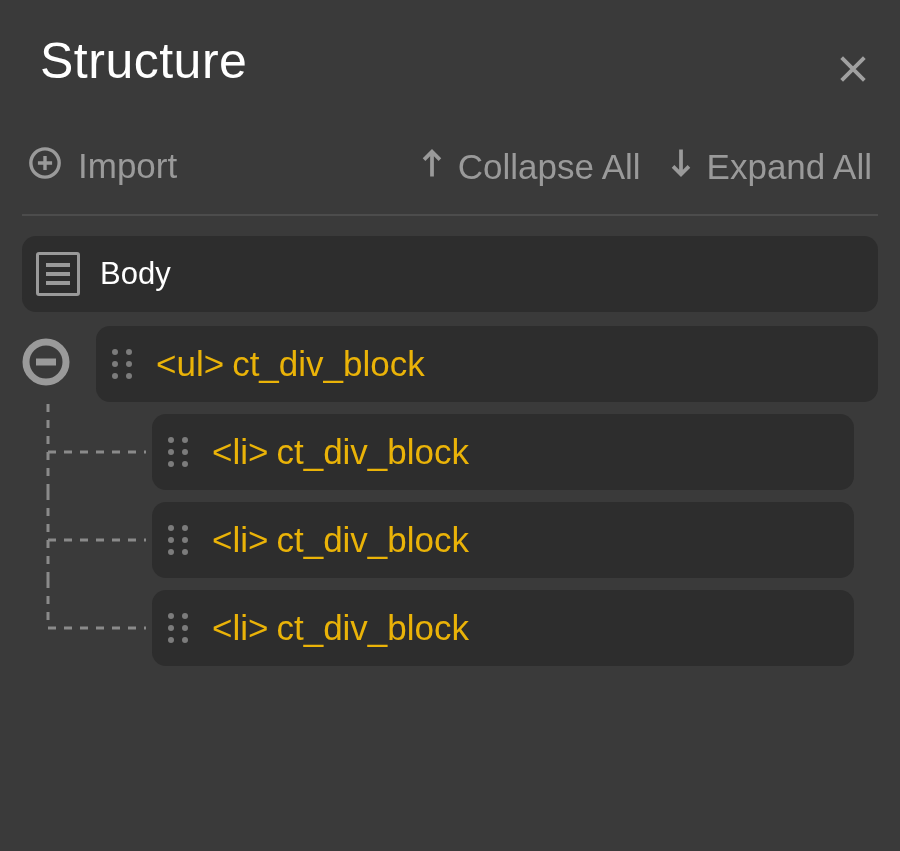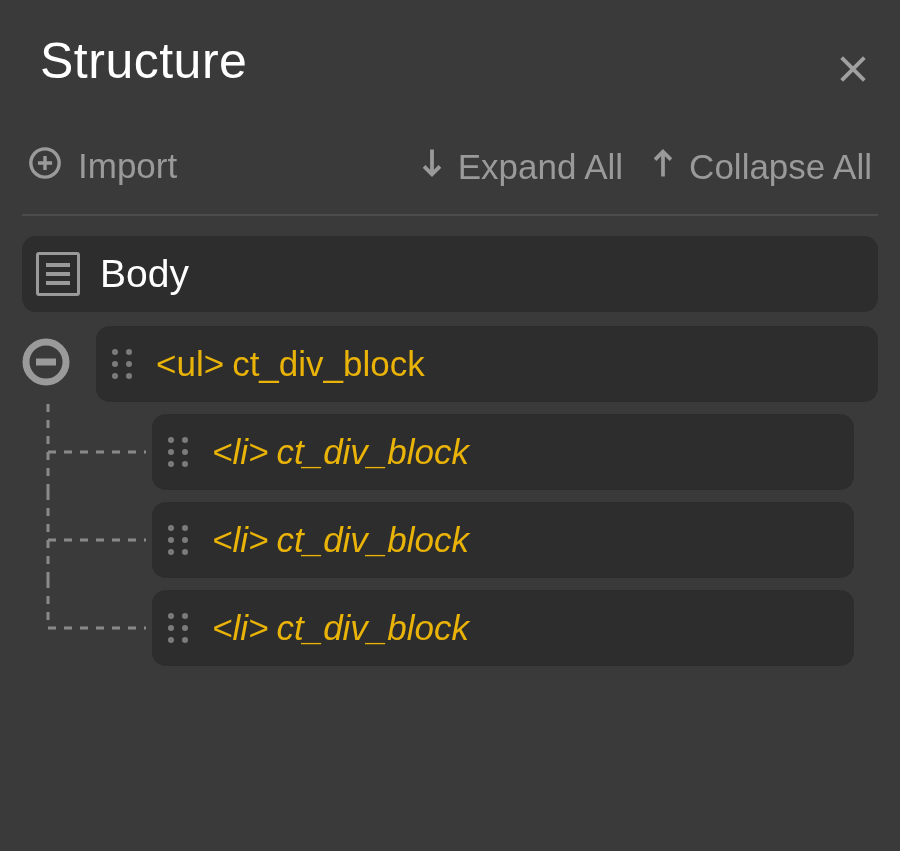--- a/index.html
+++ b/index.html
@@ -104,21 +104,21 @@
     gap: 5px;
     padding: 6px 7px;
     box-sizing: border-box;
   }
   .body-icon span {
     display: block;
     height: 4px;
     background: #9a9a9a;
   }
   .body-label {
-    font-size: 39px;
+    font-size: 31px;
     font-weight: 300;
     color: #fff;
   }
 
   
   .row {
     background: #2d2d2d;
     border-radius: 14px;
     display: flex;
     align-items: center;
@@ -163,21 +163,20 @@
     stroke-width: 3.5;
     fill: none;
   }
   .level1-row {
     flex: 1;
   }
 
   
   .children-area {
     position: relative;
-    font-style: italic;
   }
 
   .child-wrap {
     display: flex;
     align-items: center;
     margin-bottom: 12px;
   }
   .spacer-line {
     position: relative;
     width: 130px;
@@ -218,32 +217,32 @@
             <circle cx="12" cy="12" r="10"></circle>
             <path d="M12 7 L12 17 M7 12 L17 12"></path>
           </svg>
       </span>
       <span>Import</span>
     </div>
     <div class="right-actions">
       <div class="action">
         <span class="arrow-icon">
           <svg viewBox="0 0 24 30">
+              <path d="M12 27 L12 5 M5 12 L12 5 L19 12"></path>
+            </svg>
+        </span>
+        <span>Collapse All</span>
+      </div>
+      <div class="action">
+        <span class="arrow-icon">
+          <svg viewBox="0 0 24 30">
               <path d="M12 3 L12 25 M5 18 L12 25 L19 18"></path>
             </svg>
         </span>
         <span>Expand All</span>
-      </div>
-      <div class="action">
-        <span class="arrow-icon">
-          <svg viewBox="0 0 24 30">
-              <path d="M12 27 L12 5 M5 12 L12 5 L19 12"></path>
-            </svg>
-        </span>
-        <span>Collapse All</span>
       </div>
     </div>
   </div>
 
   <div class="tree">
 
     <div class="body-row">
       <div class="body-icon">
         <span></span>
           <span></span>

